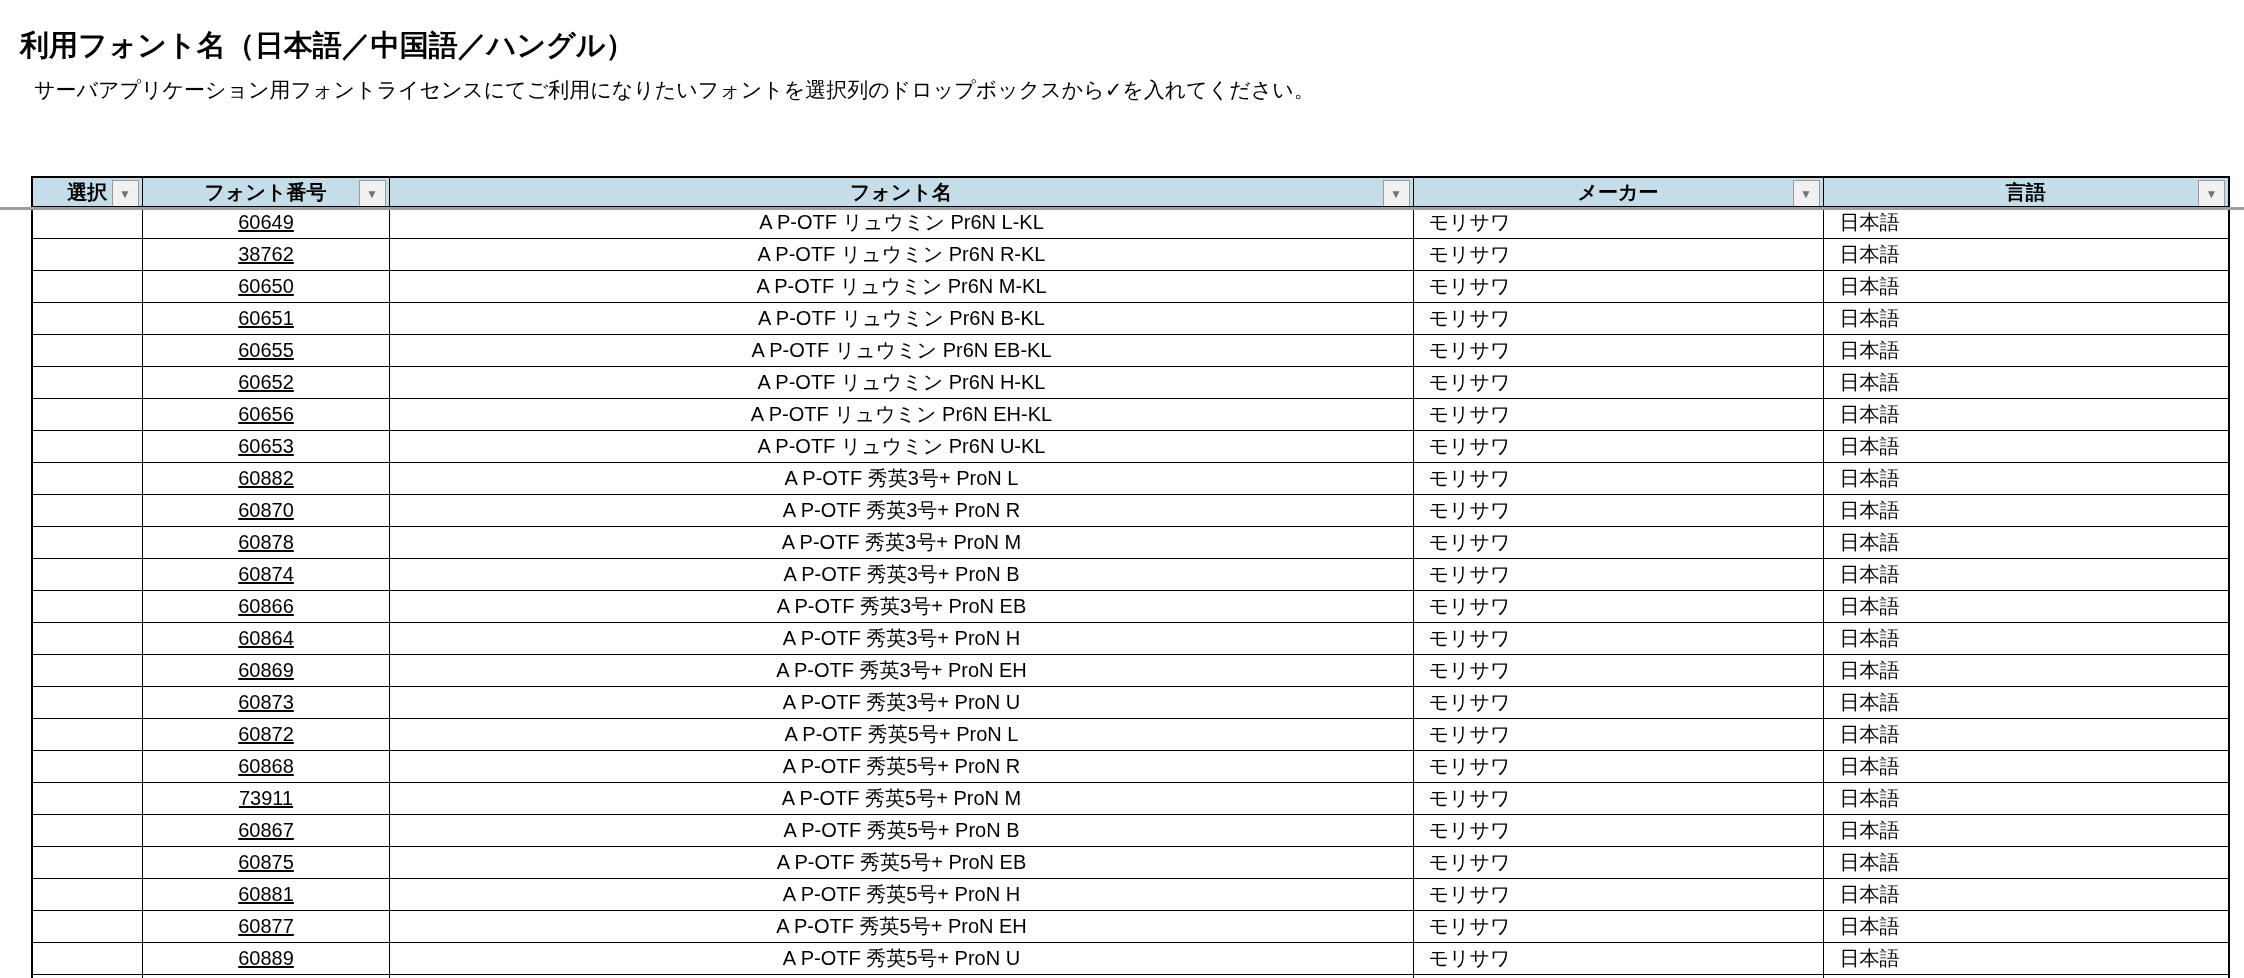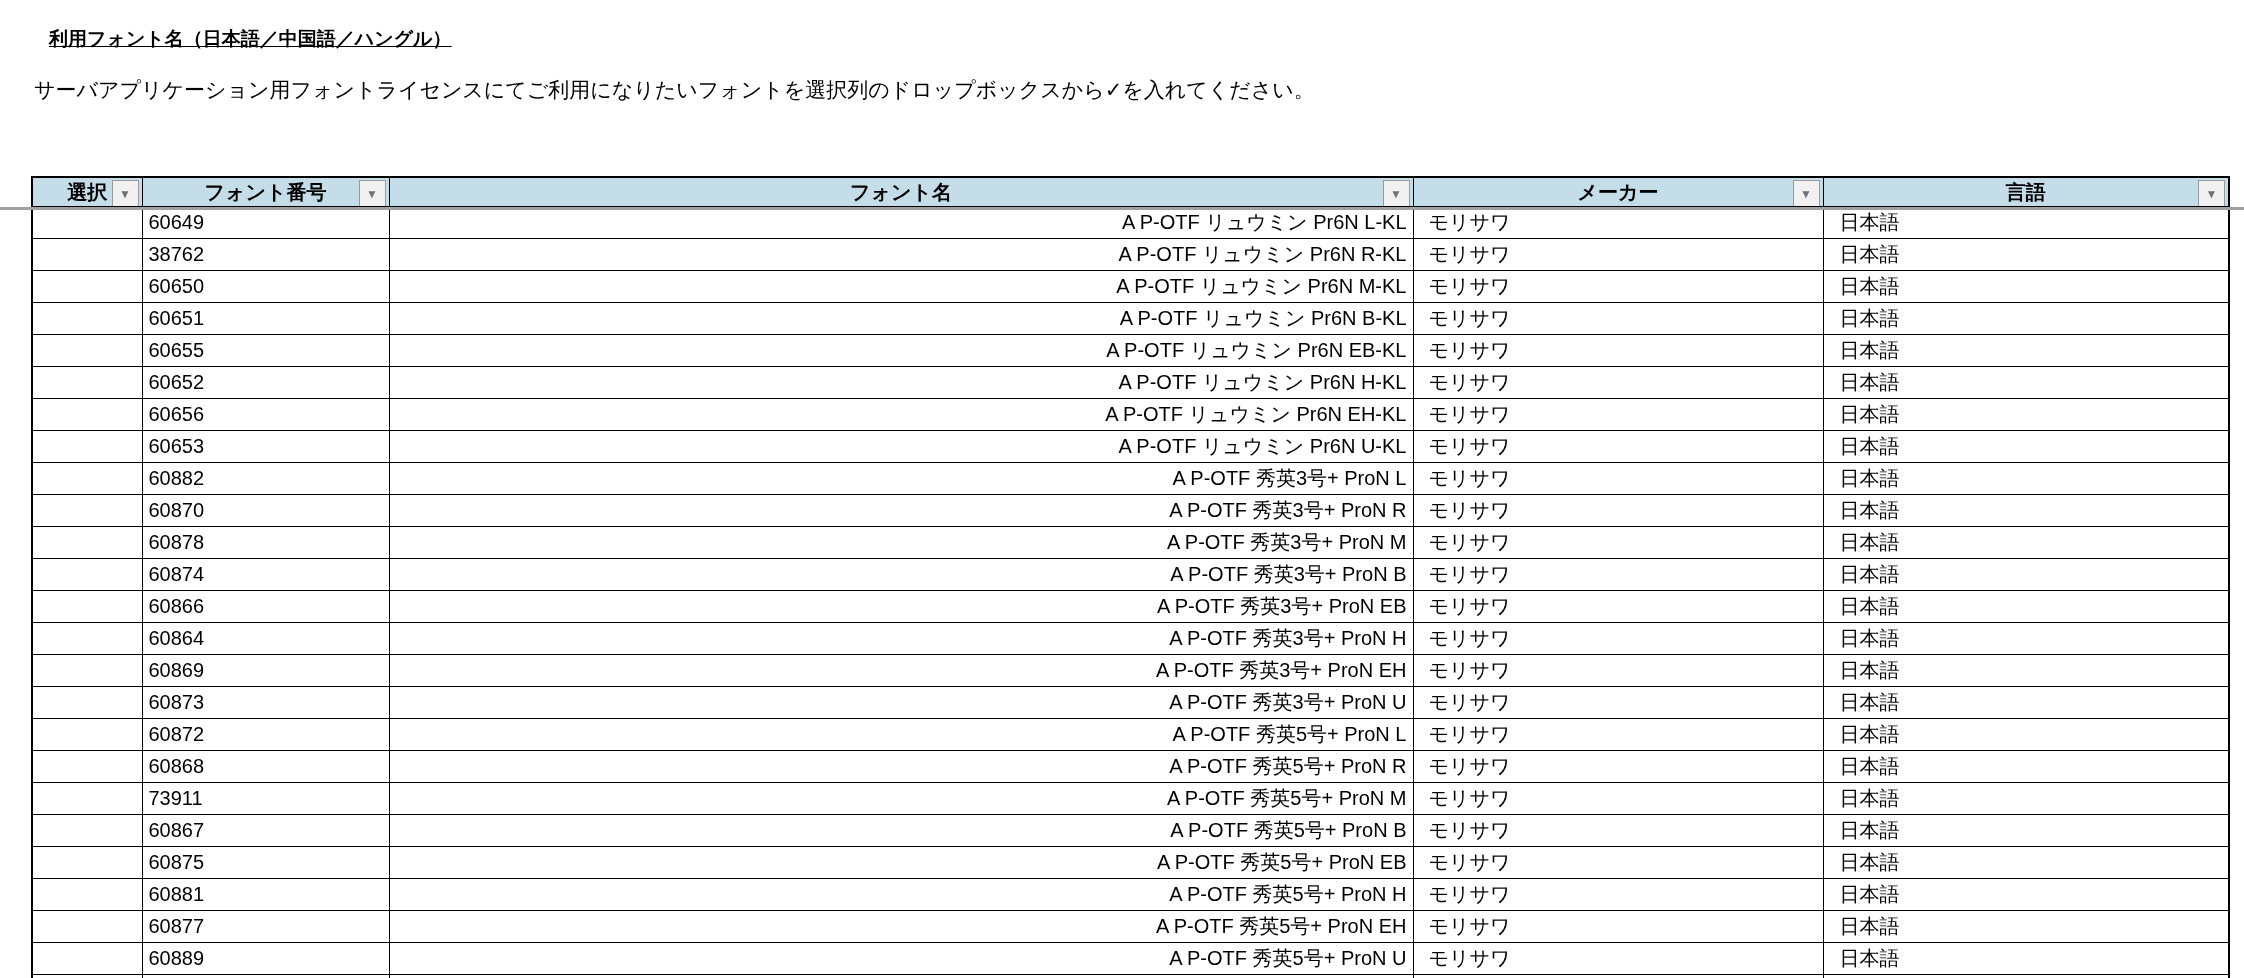--- a/index.html
+++ b/index.html
@@ -11,25 +11,24 @@
     width: 2244px;
     height: 978px;
     overflow: hidden;
     background: #ffffff;
     color: #000000;
     font-family: "Liberation Sans", "DejaVu Sans", sans-serif;
   }
 
   .sheet-title {
     position: absolute;
-    left: 49px;
+    left: 20px;
     top: 26px;
-    font-size: 19px;
+    font-size: 29px;
     font-weight: bold;
-    text-decoration: underline;
     white-space: nowrap;
   }
 
   .instruction {
     position: absolute;
     left: 34px;
     top: 76px;
     font-size: 21px;
     white-space: nowrap;
   }
@@ -60,22 +59,22 @@
     padding: 0 20px;
     margin-left: 20px;
   }
   .font-table td {
     height: 31px;
     font-size: 20px;
     background: #ffffff;
     padding: 0 6px;
   }
   td.cell-select   { text-align: left; }
-  td.cell-number   { text-align: left; padding-right: 5px; }
-  td.cell-name     { text-align: right; padding-left: 7px; }
+  td.cell-number   { text-align: center; padding-right: 5px; text-decoration: underline; }
+  td.cell-name     { text-align: center; padding-left: 7px; }
   td.cell-maker    { text-align: left; padding-left: 15px; }
   td.cell-language { text-align: left; padding-left: 16px; }
 
   .filter-btn {
     position: absolute;
     right: 3px;
     top: 2px;
     width: 25px;
     height: 25px;
     background: #F1F1F1;

